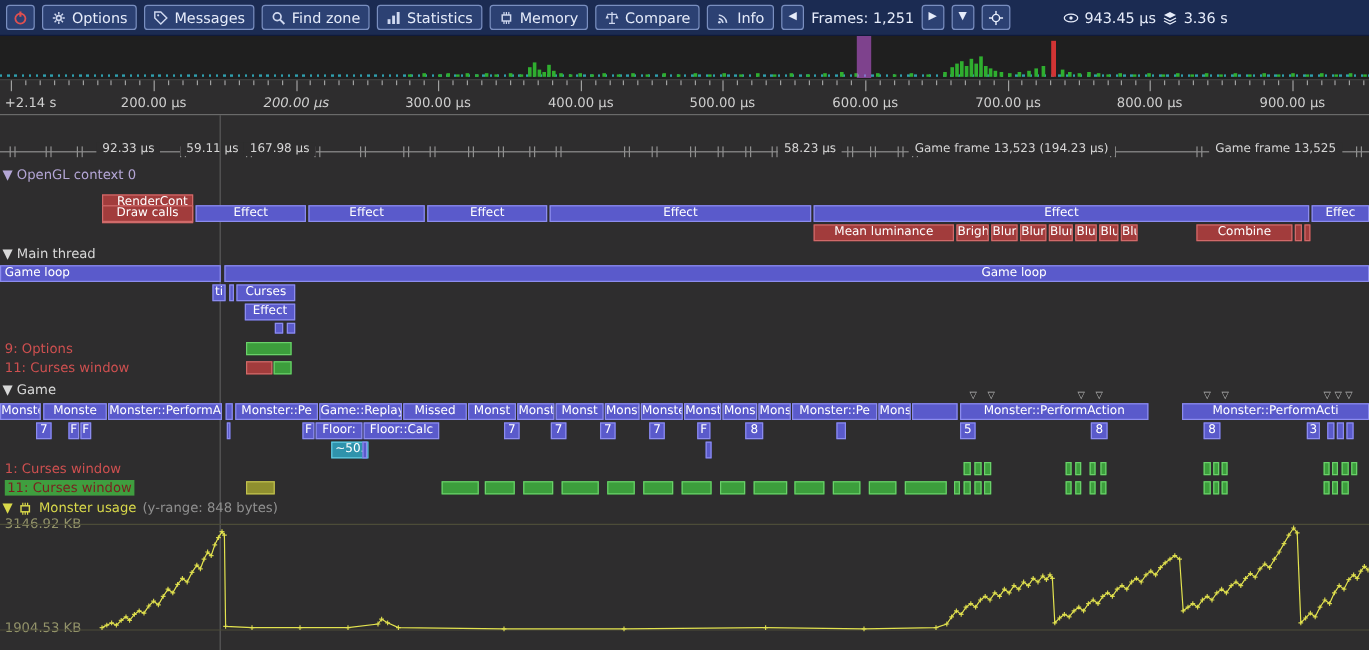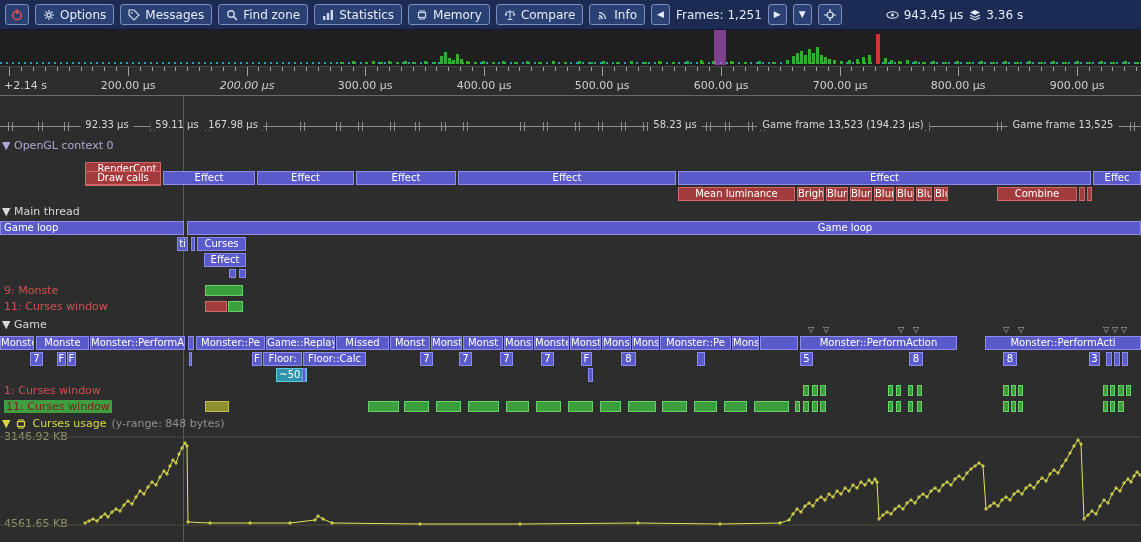--- a/index.html
+++ b/index.html
@@ -436,21 +436,21 @@
       <div class="section s-thread" style="left: 2px; top: 205px;"><span>▼ </span><span>Main thread</span></div>
       <div class="zbar c-purple" style="left: 0px; top: 221px; width: 184px; height: 14px; text-align: left; padding-left: 3px;">Game loop</div>
       <div class="zbar c-purple" style="left: 187px; top: 221px; width: 954px; height: 14px;"></div>
       <div class="zlabel" style="position: absolute; left: 845px; top: 221px; transform: translateX(-50%);">Game loop</div>
       <div class="zbar c-purple" style="left: 177px; top: 237px; width: 11px; height: 14px;">ti</div>
       <div class="zbar c-purple" style="left: 191px; top: 237px; width: 4px; height: 14px;"></div>
       <div class="zbar c-purple" style="left: 197px; top: 237px; width: 49px; height: 14px;">Curses</div>
       <div class="zbar c-purple" style="left: 204px; top: 253px; width: 42px; height: 14px;">Effect</div>
       <div class="zbar c-purple" style="left: 229px; top: 269px; width: 7px; height: 9px;"></div>
       <div class="zbar c-purple" style="left: 239px; top: 269px; width: 7px; height: 9px;"></div>
-      <div class="plot-label" style="position: absolute; left: 4px; top: 284px;">9: Monste</div>
+      <div class="plot-label" style="position: absolute; left: 4px; top: 284px;">9: Options</div>
       <div class="zbar c-green" style="left: 205px; top: 285px; width: 38px; height: 11px;"></div>
       <div class="plot-label" style="position: absolute; left: 4px; top: 300px;">11: Curses window</div>
       <div class="zbar c-red" style="left: 205px; top: 301px; width: 22px; height: 11px;"></div>
       <div class="zbar c-green" style="left: 228px; top: 301px; width: 15px; height: 11px;"></div>
       <div class="section s-thread" style="left: 2px; top: 318px;"><span>▼ </span><span>Game</span></div>
       <div class="marker" style="position: absolute; left: 808px; top: 326px;">▽</div>
       <div class="marker" style="position: absolute; left: 823px; top: 326px;">▽</div>
       <div class="marker" style="position: absolute; left: 898px; top: 326px;">▽</div>
       <div class="marker" style="position: absolute; left: 913px; top: 326px;">▽</div>
       <div class="marker" style="position: absolute; left: 1003px; top: 326px;">▽</div>
@@ -547,25 +547,25 @@
       <div class="zbar c-green" style="left: 1110px; top: 401px; width: 5px; height: 11px;"></div>
       <div class="zbar c-green" style="left: 1118px; top: 401px; width: 6px; height: 11px;"></div>
     </div>
 
   <div class="mem-header">
     <span class="mem-tri">▼</span>
     <svg width="12" height="12" viewBox="0 0 12 12">
         <rect x="2.5" y="3.5" width="7" height="5" fill="none" stroke="#d9d94a" stroke-width="1.2"></rect>
         <path d="M4 1v2.5M6 1v2.5M8 1v2.5M4 8.5V11M6 8.5V11M8 8.5V11" stroke="#d9d94a" stroke-width="1"></path>
       </svg>
-    <span class="mem-title">Curses usage</span>
+    <span class="mem-title">Monster usage</span>
     <span class="mem-note">(y-range: 848 bytes)</span>
   </div>
   <div class="mem-val" style="top:430px">3146.92 KB</div>
-  <div class="mem-val" style="top:517px">4561.65 KB</div>
+  <div class="mem-val" style="top:517px">1904.53 KB</div>
   <svg id="memsvg" width="1141" height="112" style="position:absolute;left:0;top:430px">
       <line x1="0" y1="7" x2="1141" y2="7" stroke="#4c4c38" stroke-width="1"></line>
       <line x1="0" y1="95" x2="1141" y2="95" stroke="#4c4c38" stroke-width="1"></line>
       <polyline points="85,93 89,91 93,89 97,91 101,87 105,84 108,87 112,82 116,79 120,81 124,75 128,71 132,74 136,67 140,61 144,64 148,57 152,52 156,55 160,47 164,41 167,44 170,36 173,30 176,33 179,24 182,18 185,13 187,16 188,92 210,93 250,93 290,93 315,90 318,86 323,89 332,93 420,94 520,94 638,93 720,94 780,93 789,90 793,84 797,79 801,82 805,76 809,73 813,76 817,70 821,67 825,70 829,64 833,67 837,61 841,64 845,58 849,61 853,55 857,58 861,52 865,55 869,50 872,53 875,49 877,52 879,89 883,85 887,82 891,84 895,79 899,76 903,79 907,73 911,70 915,73 919,67 923,64 927,67 931,61 935,58 939,61 943,55 947,52 951,55 955,49 959,46 963,49 967,43 971,39 975,36 979,33 983,36 986,79 990,76 994,73 998,76 1002,70 1006,67 1010,70 1014,64 1018,61 1022,64 1026,58 1030,55 1034,58 1038,52 1042,48 1046,51 1050,44 1054,40 1058,43 1062,36 1066,30 1070,23 1074,16 1078,10 1081,14 1084,89 1088,85 1092,81 1096,84 1100,76 1104,70 1108,73 1112,64 1116,58 1120,61 1124,53 1128,49 1131,52 1134,46 1137,42 1140,45" fill="none" stroke="#e3e34f" stroke-width="1"></polyline>
       <path d="M83 93h4M85 91v4M87 91h4M89 89v4M91 89h4M93 87v4M95 91h4M97 89v4M99 87h4M101 85v4M103 84h4M105 82v4M106 87h4M108 85v4M110 82h4M112 80v4M114 79h4M116 77v4M118 81h4M120 79v4M122 75h4M124 73v4M126 71h4M128 69v4M130 74h4M132 72v4M134 67h4M136 65v4M138 61h4M140 59v4M142 64h4M144 62v4M146 57h4M148 55v4M150 52h4M152 50v4M154 55h4M156 53v4M158 47h4M160 45v4M162 41h4M164 39v4M165 44h4M167 42v4M168 36h4M170 34v4M171 30h4M173 28v4M174 33h4M176 31v4M177 24h4M179 22v4M180 18h4M182 16v4M183 13h4M185 11v4M185 16h4M187 14v4M186 92h4M188 90v4M208 93h4M210 91v4M248 93h4M250 91v4M288 93h4M290 91v4M313 90h4M315 88v4M316 86h4M318 84v4M321 89h4M323 87v4M330 93h4M332 91v4M418 94h4M420 92v4M518 94h4M520 92v4M636 93h4M638 91v4M718 94h4M720 92v4M778 93h4M780 91v4M787 90h4M789 88v4M791 84h4M793 82v4M795 79h4M797 77v4M799 82h4M801 80v4M803 76h4M805 74v4M807 73h4M809 71v4M811 76h4M813 74v4M815 70h4M817 68v4M819 67h4M821 65v4M823 70h4M825 68v4M827 64h4M829 62v4M831 67h4M833 65v4M835 61h4M837 59v4M839 64h4M841 62v4M843 58h4M845 56v4M847 61h4M849 59v4M851 55h4M853 53v4M855 58h4M857 56v4M859 52h4M861 50v4M863 55h4M865 53v4M867 50h4M869 48v4M870 53h4M872 51v4M873 49h4M875 47v4M875 52h4M877 50v4M877 89h4M879 87v4M881 85h4M883 83v4M885 82h4M887 80v4M889 84h4M891 82v4M893 79h4M895 77v4M897 76h4M899 74v4M901 79h4M903 77v4M905 73h4M907 71v4M909 70h4M911 68v4M913 73h4M915 71v4M917 67h4M919 65v4M921 64h4M923 62v4M925 67h4M927 65v4M929 61h4M931 59v4M933 58h4M935 56v4M937 61h4M939 59v4M941 55h4M943 53v4M945 52h4M947 50v4M949 55h4M951 53v4M953 49h4M955 47v4M957 46h4M959 44v4M961 49h4M963 47v4M965 43h4M967 41v4M969 39h4M971 37v4M973 36h4M975 34v4M977 33h4M979 31v4M981 36h4M983 34v4M984 79h4M986 77v4M988 76h4M990 74v4M992 73h4M994 71v4M996 76h4M998 74v4M1000 70h4M1002 68v4M1004 67h4M1006 65v4M1008 70h4M1010 68v4M1012 64h4M1014 62v4M1016 61h4M1018 59v4M1020 64h4M1022 62v4M1024 58h4M1026 56v4M1028 55h4M1030 53v4M1032 58h4M1034 56v4M1036 52h4M1038 50v4M1040 48h4M1042 46v4M1044 51h4M1046 49v4M1048 44h4M1050 42v4M1052 40h4M1054 38v4M1056 43h4M1058 41v4M1060 36h4M1062 34v4M1064 30h4M1066 28v4M1068 23h4M1070 21v4M1072 16h4M1074 14v4M1076 10h4M1078 8v4M1079 14h4M1081 12v4M1082 89h4M1084 87v4M1086 85h4M1088 83v4M1090 81h4M1092 79v4M1094 84h4M1096 82v4M1098 76h4M1100 74v4M1102 70h4M1104 68v4M1106 73h4M1108 71v4M1110 64h4M1112 62v4M1114 58h4M1116 56v4M1118 61h4M1120 59v4M1122 53h4M1124 51v4M1126 49h4M1128 47v4M1129 52h4M1131 50v4M1132 46h4M1134 44v4M1135 42h4M1137 40v4M1138 45h4M1140 43v4" stroke="#e3e34f" stroke-width="1" fill="none" opacity="0.9"></path>
     </svg>
 
 </div>
 
 </body></html>

